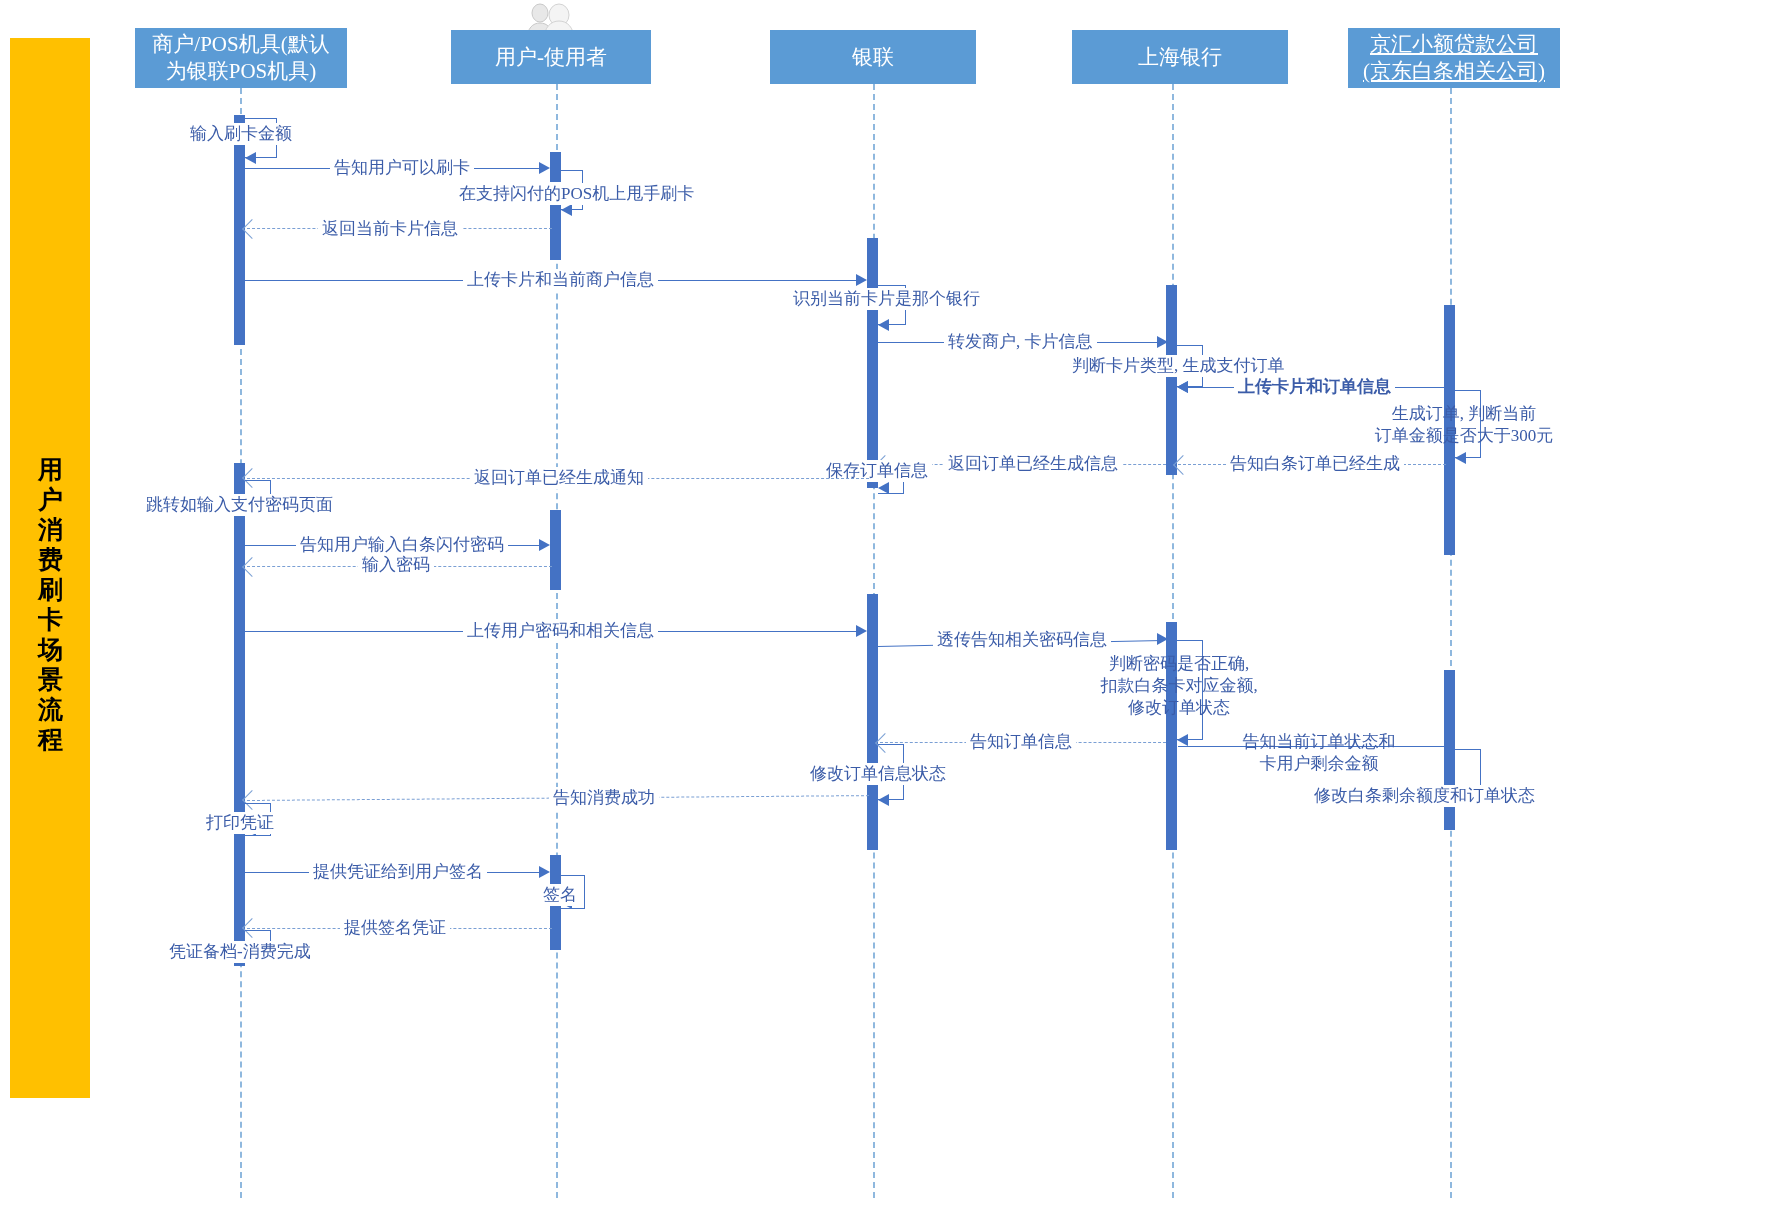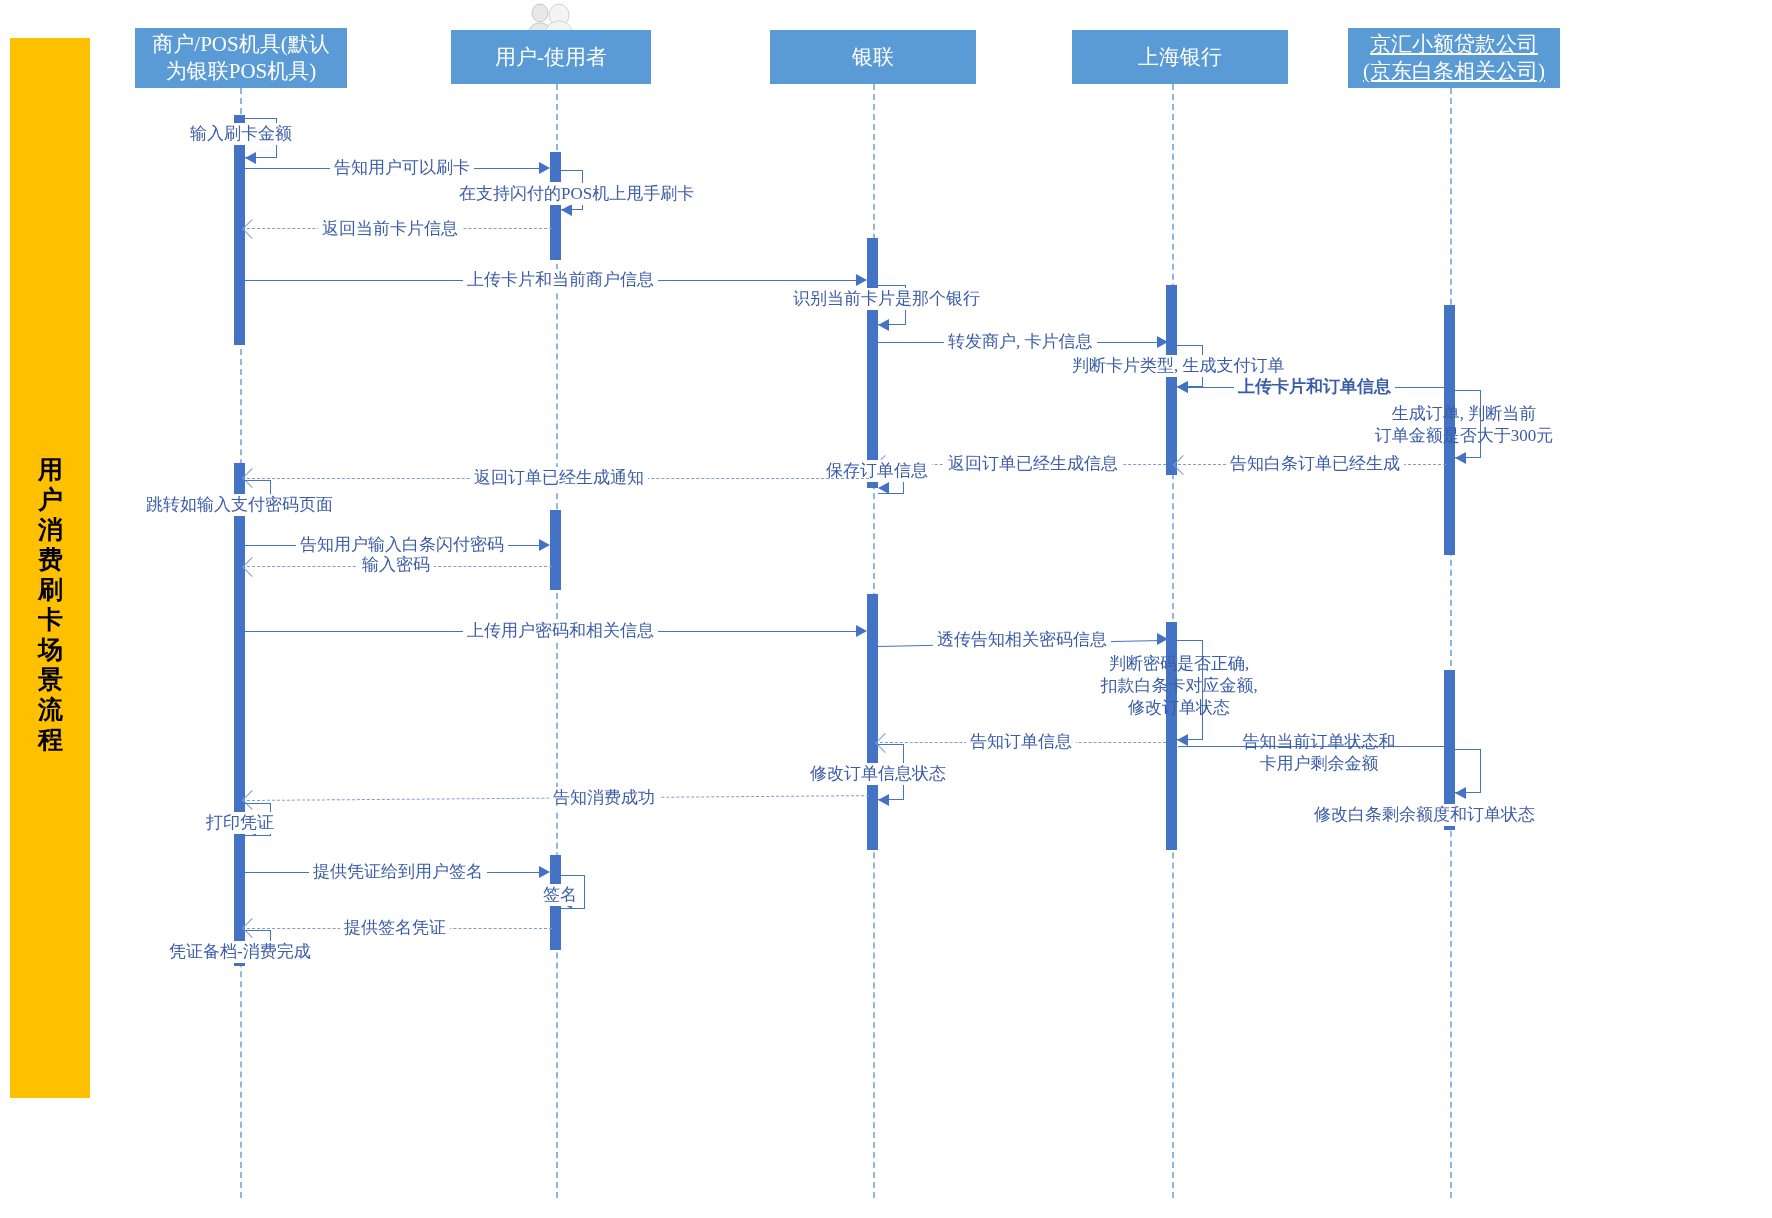--- a/index.html
+++ b/index.html
@@ -199,21 +199,21 @@
   <div class="msg dashed" style="left:880px;top:742px;width:286px;"></div>
   <div class="open-l" style="left:878px;top:736px;"></div>
   <div class="lbl" style="left:966px;top:731px;">告知订单信息</div>
 
   <div class="msg" style="left:1178px;top:746px;width:270px;"></div>
   <div class="lbl multiline" style="left:1215px;top:731px;width:200px;">告知当前订单状态和
 卡用户剩余金额</div>
 
   <div class="selfcall" style="left:1455px;top:749px;width:26px;height:44px;"></div>
   <div class="arrowhead arrow-l" style="left:1455px;top:787px;"></div>
-  <div class="lbl" style="left:1310px;top:804px;">修改白条剩余额度和订单状态</div>
+  <div class="lbl" style="left:1310px;top:785px;">修改白条剩余额度和订单状态</div>
 
   <div class="selfcall" style="left:878px;top:744px;width:26px;height:56px;"></div>
   <div class="arrowhead arrow-l" style="left:878px;top:794px;"></div>
   <div class="lbl" style="left:806px;top:763px;">修改订单信息状态</div>
 
   <div class="msg dashed" style="left:247px;top:800px;width:622px;transform:rotate(-0.45deg);transform-origin:left center;"></div>
   <div class="open-l" style="left:245px;top:793px;"></div>
   <div class="lbl" style="left:505px;top:787px;margin-left:44px;">告知消费成功</div>
 
   <div class="selfcall" style="left:245px;top:803px;width:26px;height:33px;"></div>

